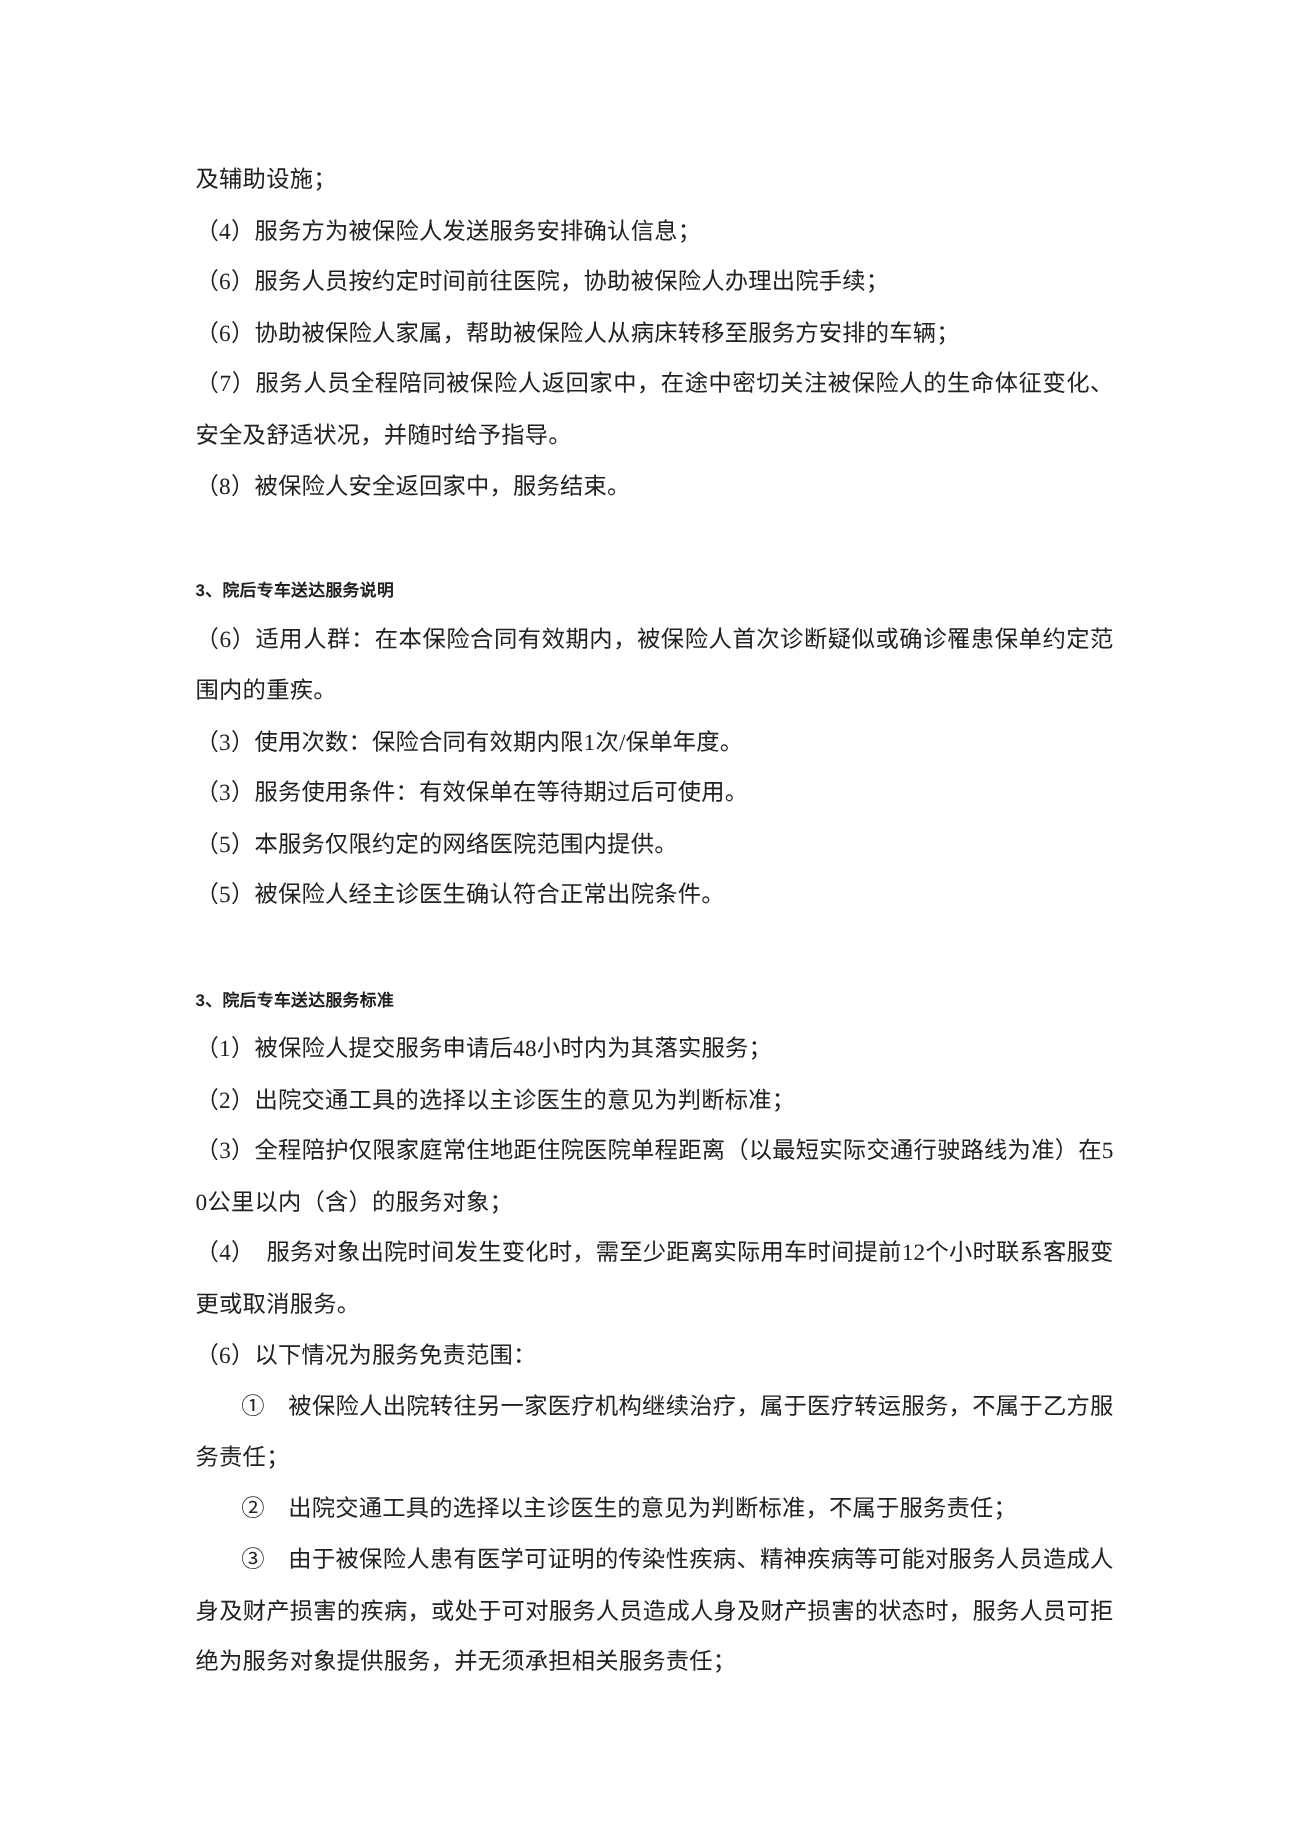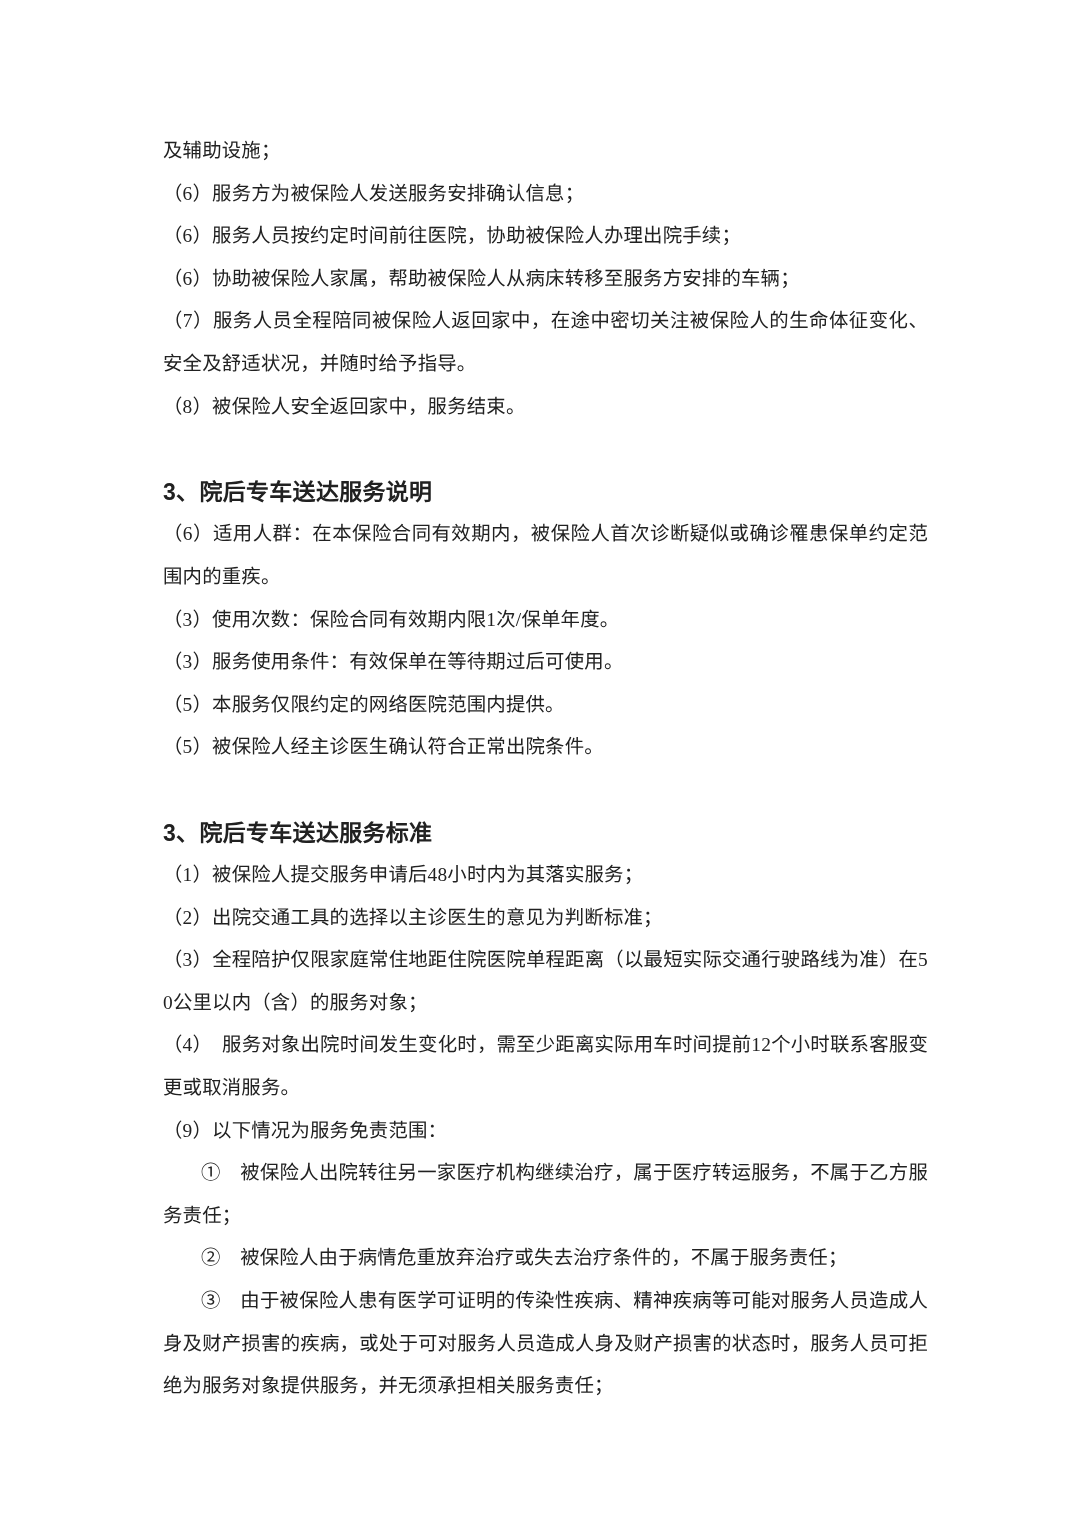--- a/index.html
+++ b/index.html
@@ -33,51 +33,51 @@
     letter-spacing:0.2px;
     word-break:break-all;
     color:var(--text-color);
   }
   .para.indent{
     text-indent:38px;
   }
   .heading{
     font-family:"Liberation Sans","DejaVu Sans",sans-serif;
     font-weight:bold;
-    font-size:23px;
+    font-size:14px;
     line-height:42.6px;
     color:var(--text-color);
     letter-spacing:0.3px;
   }
   .gap{
     height:42.6px;
   }
 </style>
 </head>
 <body>
 
 <main class="page">
   <div class="doc" id="doc-blocks">
       <p class="para">及辅助设施；</p>
-      <p class="para">（6）服务方为被保险人发送服务安排确认信息；</p>
+      <p class="para">（4）服务方为被保险人发送服务安排确认信息；</p>
       <p class="para">（6）服务人员按约定时间前往医院，协助被保险人办理出院手续；</p>
       <p class="para">（6）协助被保险人家属，帮助被保险人从病床转移至服务方安排的车辆；</p>
       <p class="para">（7）服务人员全程陪同被保险人返回家中，在途中密切关注被保险人的生命体征变化、安全及舒适状况，并随时给予指导。</p>
       <p class="para">（8）被保险人安全返回家中，服务结束。</p>
       <div class="gap"></div>
       <h2 class="heading">3、院后专车送达服务说明</h2>
       <p class="para">（6）适用人群：在本保险合同有效期内，被保险人首次诊断疑似或确诊罹患保单约定范围内的重疾。</p>
       <p class="para">（3）使用次数：保险合同有效期内限1次/保单年度。</p>
       <p class="para">（3）服务使用条件：有效保单在等待期过后可使用。</p>
       <p class="para">（5）本服务仅限约定的网络医院范围内提供。</p>
       <p class="para">（5）被保险人经主诊医生确认符合正常出院条件。</p>
       <div class="gap"></div>
       <h2 class="heading">3、院后专车送达服务标准</h2>
       <p class="para">（1）被保险人提交服务申请后48小时内为其落实服务；</p>
       <p class="para">（2）出院交通工具的选择以主诊医生的意见为判断标准；</p>
       <p class="para">（3）全程陪护仅限家庭常住地距住院医院单程距离（以最短实际交通行驶路线为准）在50公里以内（含）的服务对象；</p>
       <p class="para">（4）　服务对象出院时间发生变化时，需至少距离实际用车时间提前12个小时联系客服变更或取消服务。</p>
-      <p class="para">（9）以下情况为服务免责范围：</p>
+      <p class="para">（6）以下情况为服务免责范围：</p>
       <p class="para indent">①　被保险人出院转往另一家医疗机构继续治疗，属于医疗转运服务，不属于乙方服务责任；</p>
-      <p class="para indent">②　被保险人由于病情危重放弃治疗或失去治疗条件的，不属于服务责任；</p>
+      <p class="para indent">②　出院交通工具的选择以主诊医生的意见为判断标准，不属于服务责任；</p>
       <p class="para indent">③　由于被保险人患有医学可证明的传染性疾病、精神疾病等可能对服务人员造成人身及财产损害的疾病，或处于可对服务人员造成人身及财产损害的状态时，服务人员可拒绝为服务对象提供服务，并无须承担相关服务责任；</p>
     </div>
 </main>
 
 </body></html>

